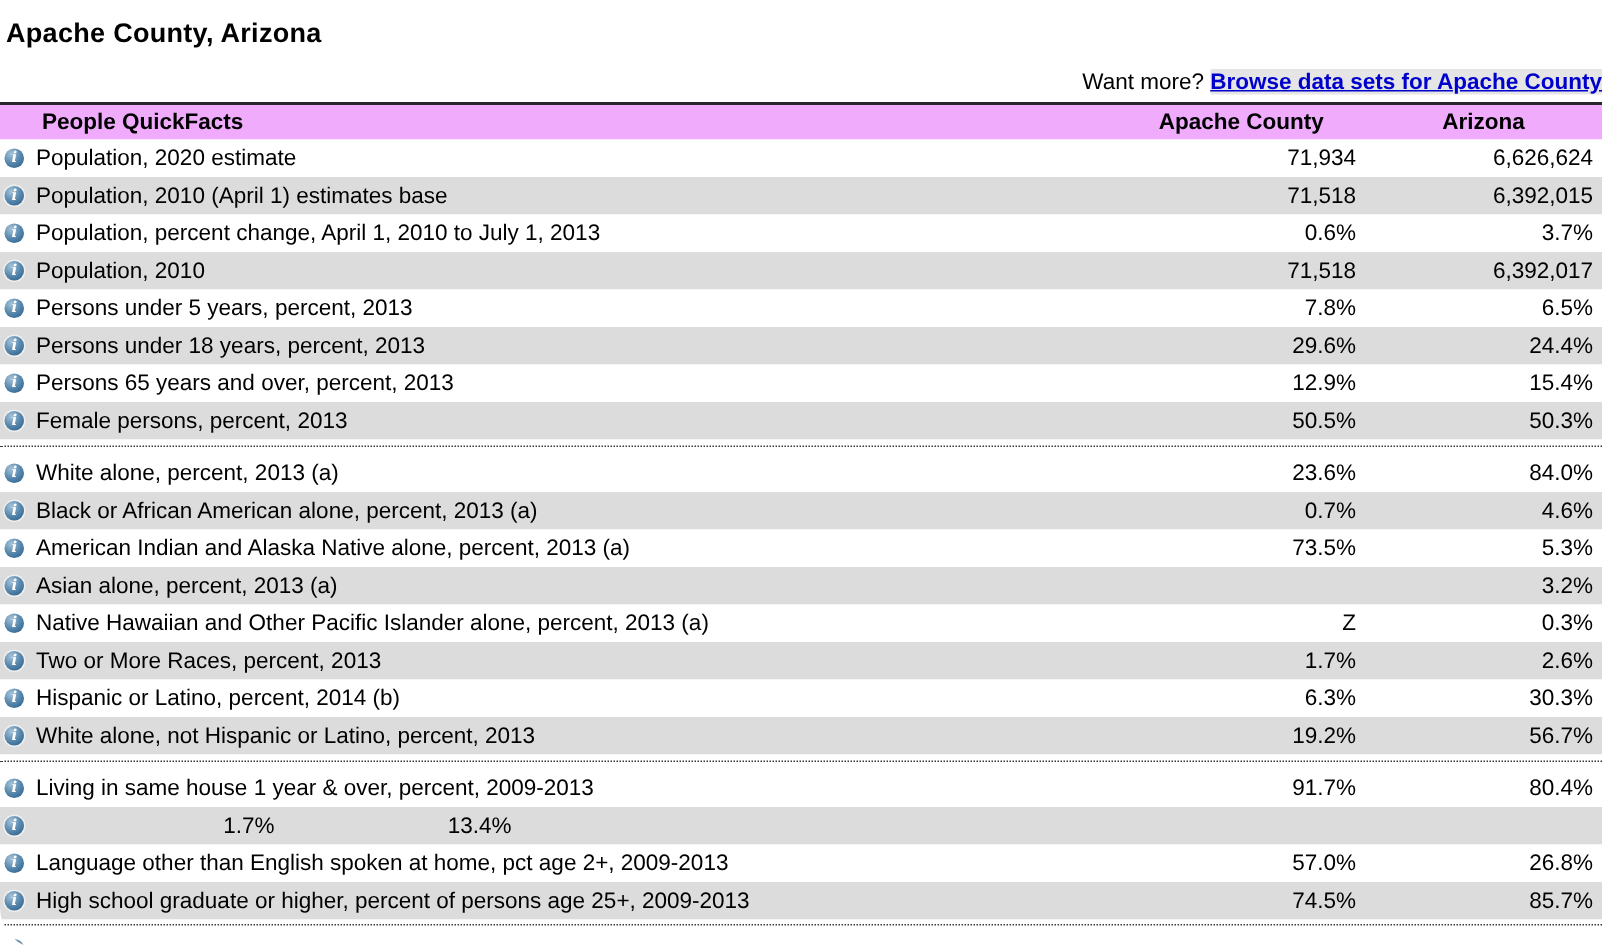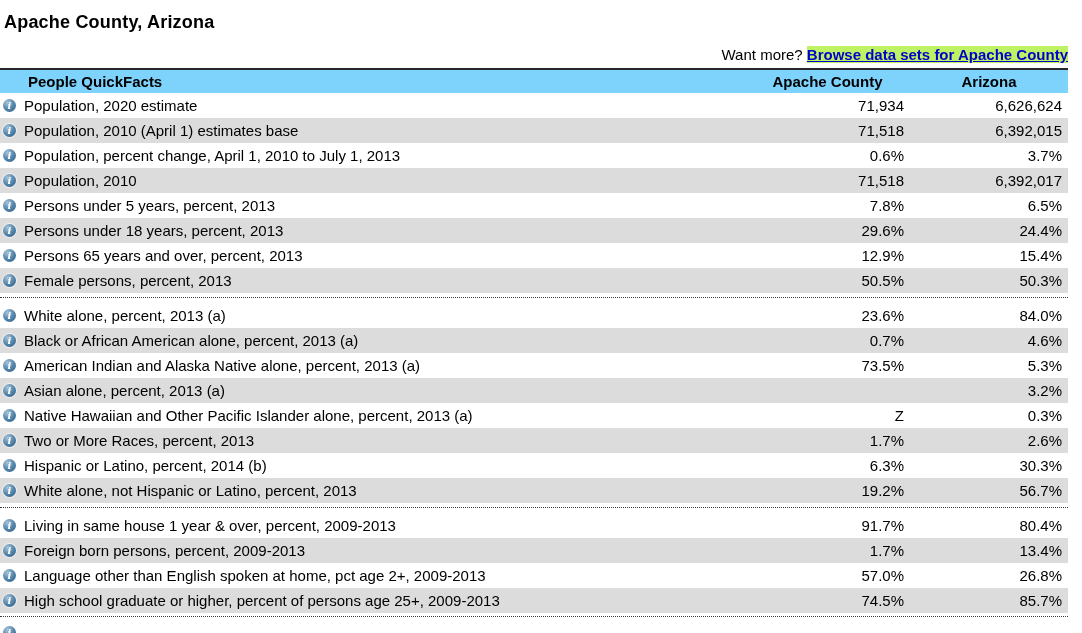--- a/index.html
+++ b/index.html
@@ -8,51 +8,52 @@
     font-family: "Liberation Sans", sans-serif;
     color: #000;
     width: 1082px;
   }
   .page {
     width: 1082px;
     height: 633px;
     overflow: hidden;
     position: relative;
     background: #fff;
+    border-radius: 28px;
   }
   .page-title {
     font-size: 18px;
     font-weight: bold;
     padding: 12px 0 0 4px;
     letter-spacing: 0.2px;
   }
   .want-more {
     width: 1068px;
     text-align: right;
     font-size: 15px;
     margin-top: 13px;
     padding-bottom: 5px;
   }
   .want-more .prefix { color: #000; }
   .browse-link {
     font-weight: bold;
     color: #0000cc;
     text-decoration: underline;
-    background: #bef264;
+    background: #e5e5e5;
     cursor: pointer;
   }
   .qf-table {
     width: 1068px;
     border-top: 2px solid #26282b;
   }
   .hdr-row {
     display: flex;
     align-items: center;
     height: 23px;
-    background: #7dd3fc;
+    background: #f0abfc;
     font-weight: bold;
     font-size: 15px;
   }
   .hdr-label { flex: 1 1 auto; padding-left: 28px; }
   .hdr-col1  { width: 165px; text-align: center; }
   .hdr-col2  { width: 158px; text-align: center; }
   .row {
     display: flex;
     align-items: center;
     height: 25px;
@@ -274,21 +275,20 @@
     </div>
     <div class="cell-label">Living in same house 1 year &amp; over, percent, 2009-2013</div>
     <div class="cell-county">91.7%</div>
     <div class="cell-state">80.4%</div>
   </div>
 
   <div class="row alt">
     <div class="cell-icon">
       <span class="info-icon row-info-glyph">i</span>
     </div>
-    <div class="cell-label">Foreign born persons, percent, 2009-2013</div>
     <div class="cell-county">1.7%</div>
     <div class="cell-state">13.4%</div>
   </div>
 
   <div class="row">
     <div class="cell-icon">
       <span class="info-icon row-info-glyph">i</span>
     </div>
     <div class="cell-label">Language other than English spoken at home, pct age 2+, 2009-2013</div>
     <div class="cell-county">57.0%</div>

